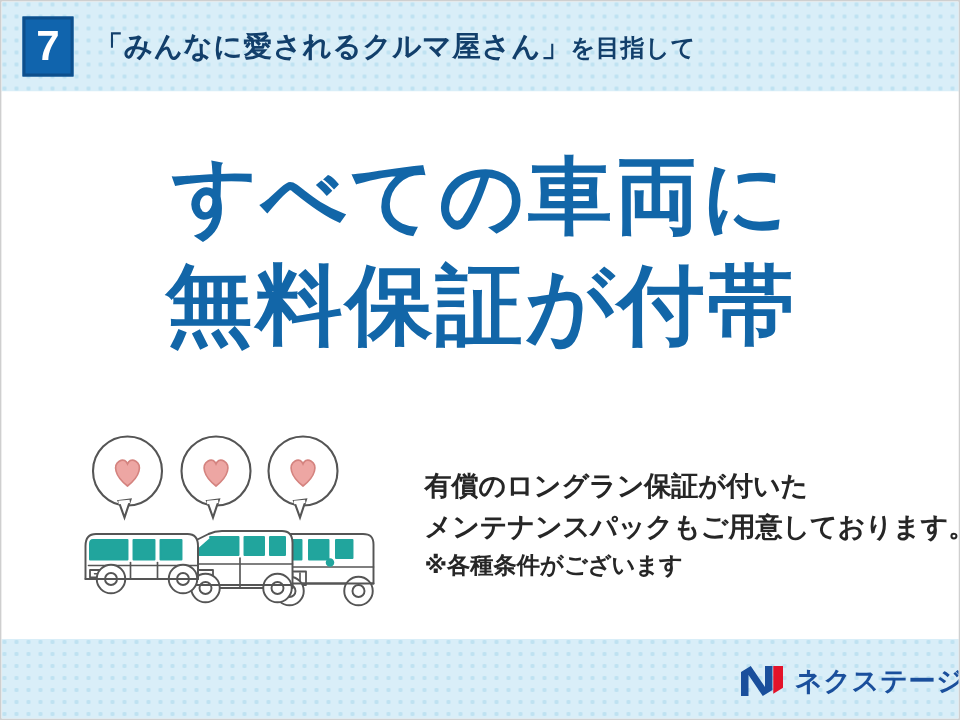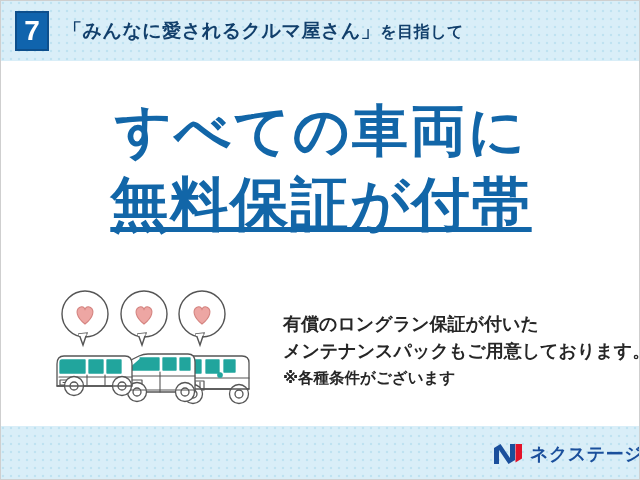--- a/index.html
+++ b/index.html
@@ -105,21 +105,20 @@
     letter-spacing: 2px;
   }
   .headline .l1 {
     display: block;
     font-size: 56px;
   }
   .headline .l2 {
     display: block;
     font-size: 58px;
     margin-top: 6px;
-    text-decoration: underline;
   }
 
   
   .lower {
     position: absolute;
     top: 225px;
     left: 0;
     width: 608px;
     height: 140px;
     display: flex;

